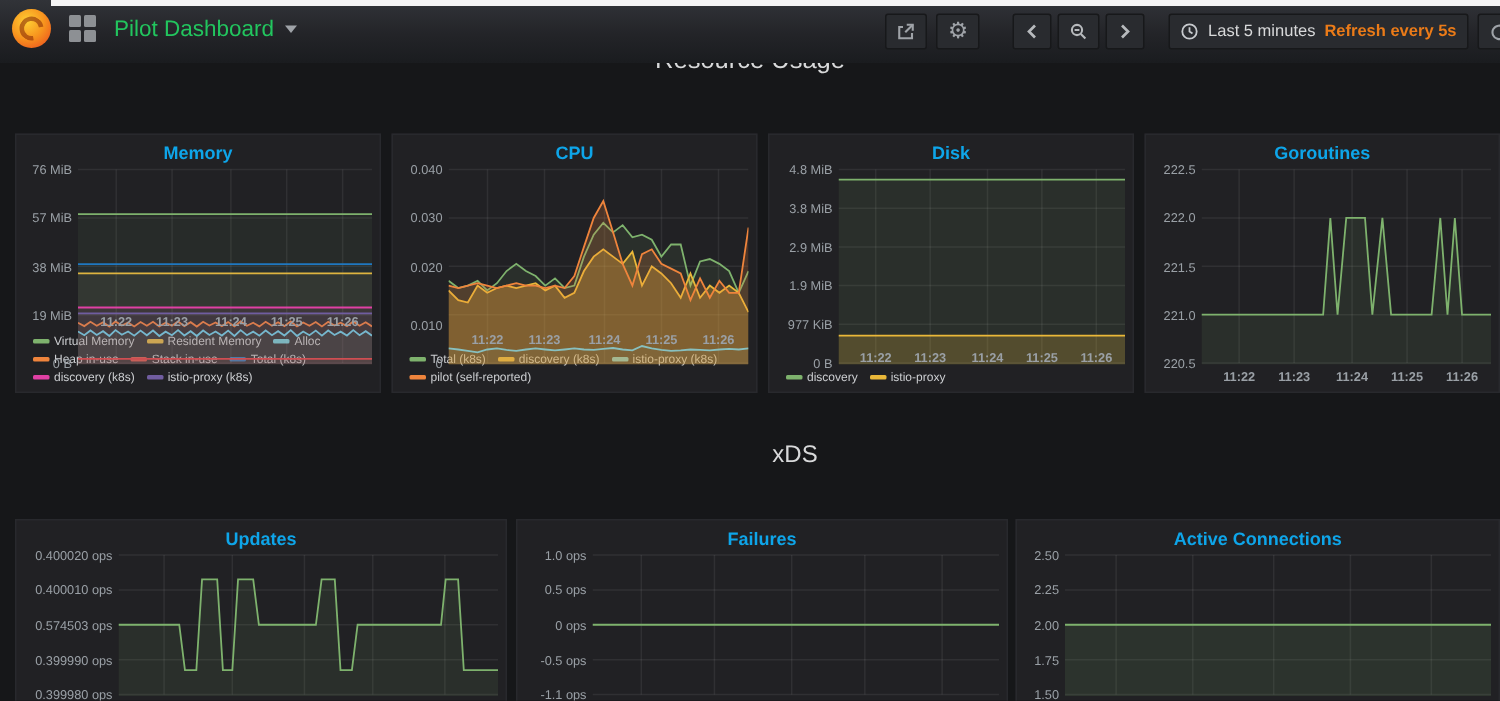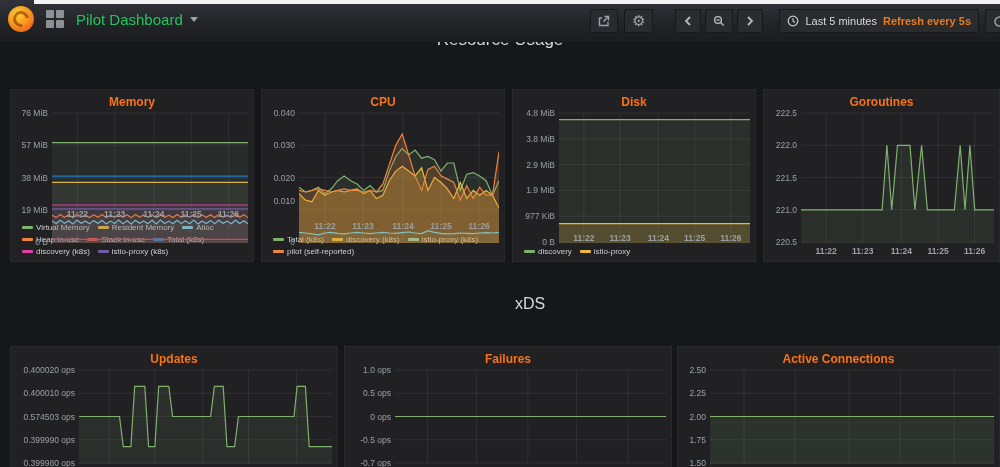--- a/index.html
+++ b/index.html
@@ -40,21 +40,21 @@
   
   .section-heading { position:absolute; left:0; width:100%; text-align:center; color:#d8d9da; z-index:5; }
   #heading-resource { top:30px; font-size:17px; }
   #heading-xds { top:295px; font-size:16px;margin-left:30px; }
   
   .panel {
     position:absolute; background:#212124; border:1px solid #28292d;
     display:flex; flex-direction:column; padding:3px 5px 4px;
   }
   .panel-title {
-    height:19px; line-height:19px; text-align:center; color:#f97316;
+    height:19px; line-height:19px; text-align:center; color:#0ea5e9;
     font-size:12px; font-weight:bold; cursor:pointer; flex:none;
   }
   .plot-row { flex:1 1 auto; display:flex; position:relative; min-height:0; }
   .cut .plot-row { flex:none; height:95px; }
   .ylabels { position:relative; flex:none; }
   .ytick { position:absolute; right:4px; transform:translateY(-50%); font-size:8.5px; color:#9aa0a6; white-space:nowrap; }
   .plot { flex:1 1 auto; position:relative; min-width:0; cursor:crosshair; }
   .plot svg { position:absolute; left:0; top:0; }
   .xlabels { height:12px; position:relative; flex:none; }
   .xlabels span { position:absolute; top:1px; transform:translateX(-50%); font-size:8.5px; font-weight:bold; color:#9aa0a6; }
@@ -235,21 +235,21 @@
     </div>
 </div>
 
 <div class="panel" id="p-cpu">
   <div class="panel-title">CPU</div>
   <div class="plot-row">
       <div class="ylabels" style="width: 32px;">
         <div class="ytick" style="top: 1px;">0.040</div>
         <div class="ytick" style="top: 33.25px;">0.030</div>
         <div class="ytick" style="top: 65.5px;">0.020</div>
-        <div class="ytick" style="top: 89px; padding-left: 37px;">0.010</div>
+        <div class="ytick" style="top: 105px; padding-left: 37px;">0.010</div>
         <div class="ytick" style="top: 130px;">0</div>
       </div>
       <div class="plot">
         <svg width="200" height="131">
           <line x1="0" y1="1" x2="200" y2="1" stroke="rgba(255,255,255,0.07)" stroke-width="1"></line>
           <line x1="0" y1="33.25" x2="200" y2="33.25" stroke="rgba(255,255,255,0.07)" stroke-width="1"></line>
           <line x1="0" y1="65.5" x2="200" y2="65.5" stroke="rgba(255,255,255,0.07)" stroke-width="1"></line>
           <line x1="0" y1="97.75" x2="200" y2="97.75" stroke="rgba(255,255,255,0.07)" stroke-width="1"></line>
           <line x1="0" y1="130" x2="200" y2="130" stroke="rgba(255,255,255,0.07)" stroke-width="1"></line>
           <line x1="26" y1="1" x2="26" y2="130" stroke="rgba(255,255,255,0.07)" stroke-width="1"></line>
@@ -414,21 +414,21 @@
 </div>
 
 <div class="panel cut" id="p-failures">
   <div class="panel-title">Failures</div>
   <div class="plot-row">
       <div class="ylabels" style="width: 45px;">
         <div class="ytick" style="top: 1px;">1.0 ops</div>
         <div class="ytick" style="top: 24.25px;">0.5 ops</div>
         <div class="ytick" style="top: 47.5px;">0 ops</div>
         <div class="ytick" style="top: 70.75px;">-0.5 ops</div>
-        <div class="ytick" style="top: 94px;">-0.7 ops</div>
+        <div class="ytick" style="top: 94px;">-1.1 ops</div>
       </div>
       <div class="plot">
         <svg width="271" height="95">
           <line x1="0" y1="1" x2="271" y2="1" stroke="rgba(255,255,255,0.07)" stroke-width="1"></line>
           <line x1="0" y1="24.25" x2="271" y2="24.25" stroke="rgba(255,255,255,0.07)" stroke-width="1"></line>
           <line x1="0" y1="47.5" x2="271" y2="47.5" stroke="rgba(255,255,255,0.07)" stroke-width="1"></line>
           <line x1="0" y1="70.75" x2="271" y2="70.75" stroke="rgba(255,255,255,0.07)" stroke-width="1"></line>
           <line x1="0" y1="94" x2="271" y2="94" stroke="rgba(255,255,255,0.07)" stroke-width="1"></line>
           <line x1="32.519999999999996" y1="1" x2="32.519999999999996" y2="94" stroke="rgba(255,255,255,0.07)" stroke-width="1"></line>
           <line x1="81.3" y1="1" x2="81.3" y2="94" stroke="rgba(255,255,255,0.07)" stroke-width="1"></line>

